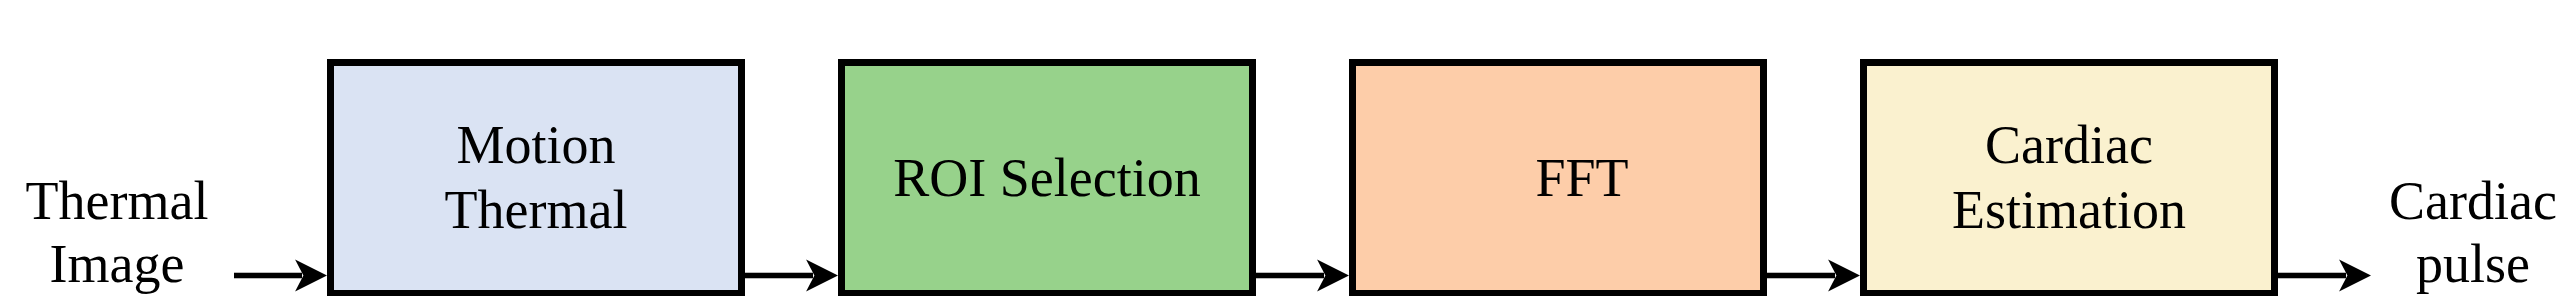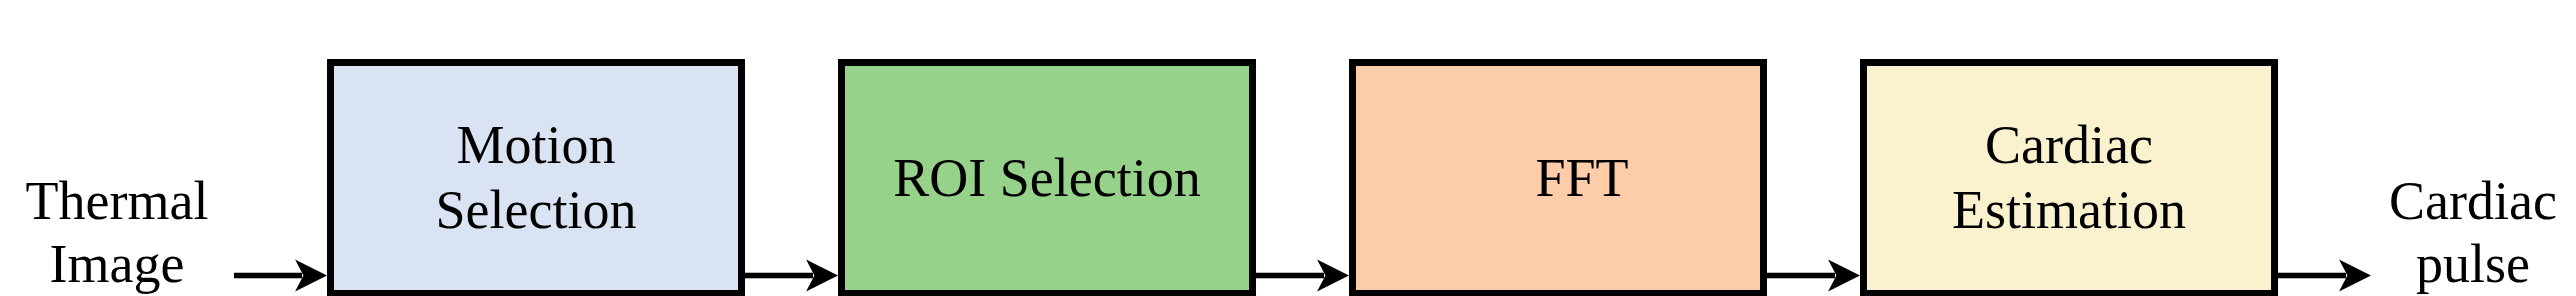--- a/index.html
+++ b/index.html
@@ -58,21 +58,21 @@
 
   <div class="flow-arrow" style="color: rgb(0, 0, 0);">
     <svg viewBox="0 0 134 62" preserveAspectRatio="none">
       <rect x="0" y="27" width="98" height="8" fill="currentColor"></rect>
       <polygon points="134,31 88,8 100,31 88,54" fill="currentColor"></polygon>
     </svg>
   </div>
 
   <div class="box" style="background-color: rgb(218, 227, 243);">
     <div class="box-label">Motion
-Selection</div>
+Thermal</div>
   </div>
 
   <div class="flow-arrow" style="color: rgb(0, 0, 0);">
     <svg viewBox="0 0 134 62" preserveAspectRatio="none">
       <rect x="0" y="27" width="98" height="8" fill="currentColor"></rect>
       <polygon points="134,31 88,8 100,31 88,54" fill="currentColor"></polygon>
     </svg>
   </div>
 
   <div class="box" style="background-color: rgb(151, 210, 139);">

